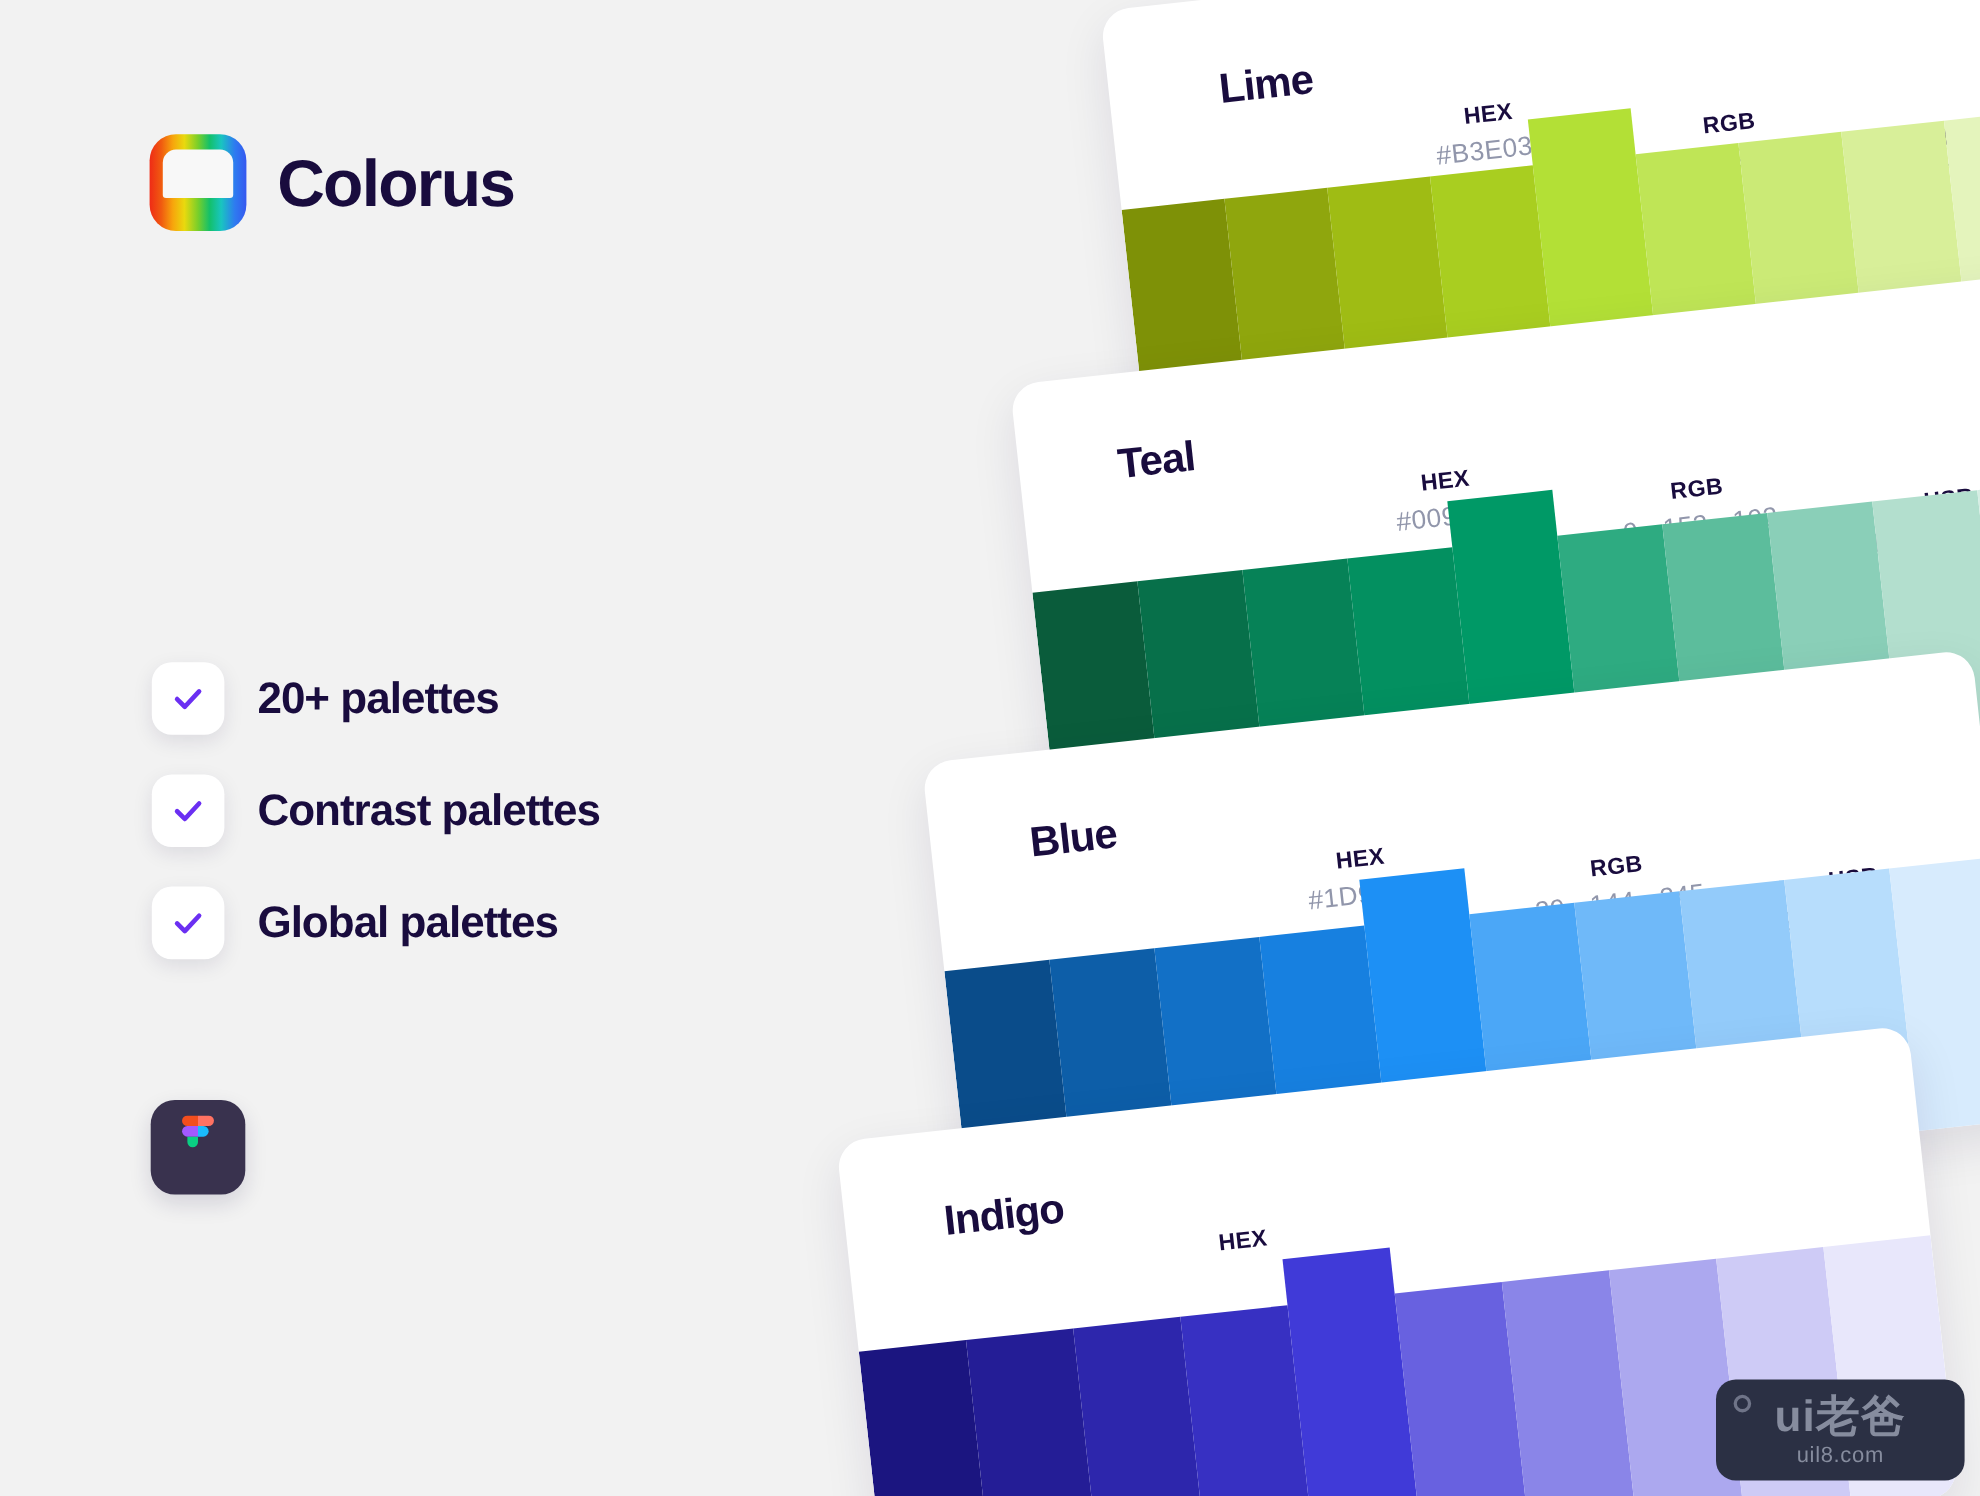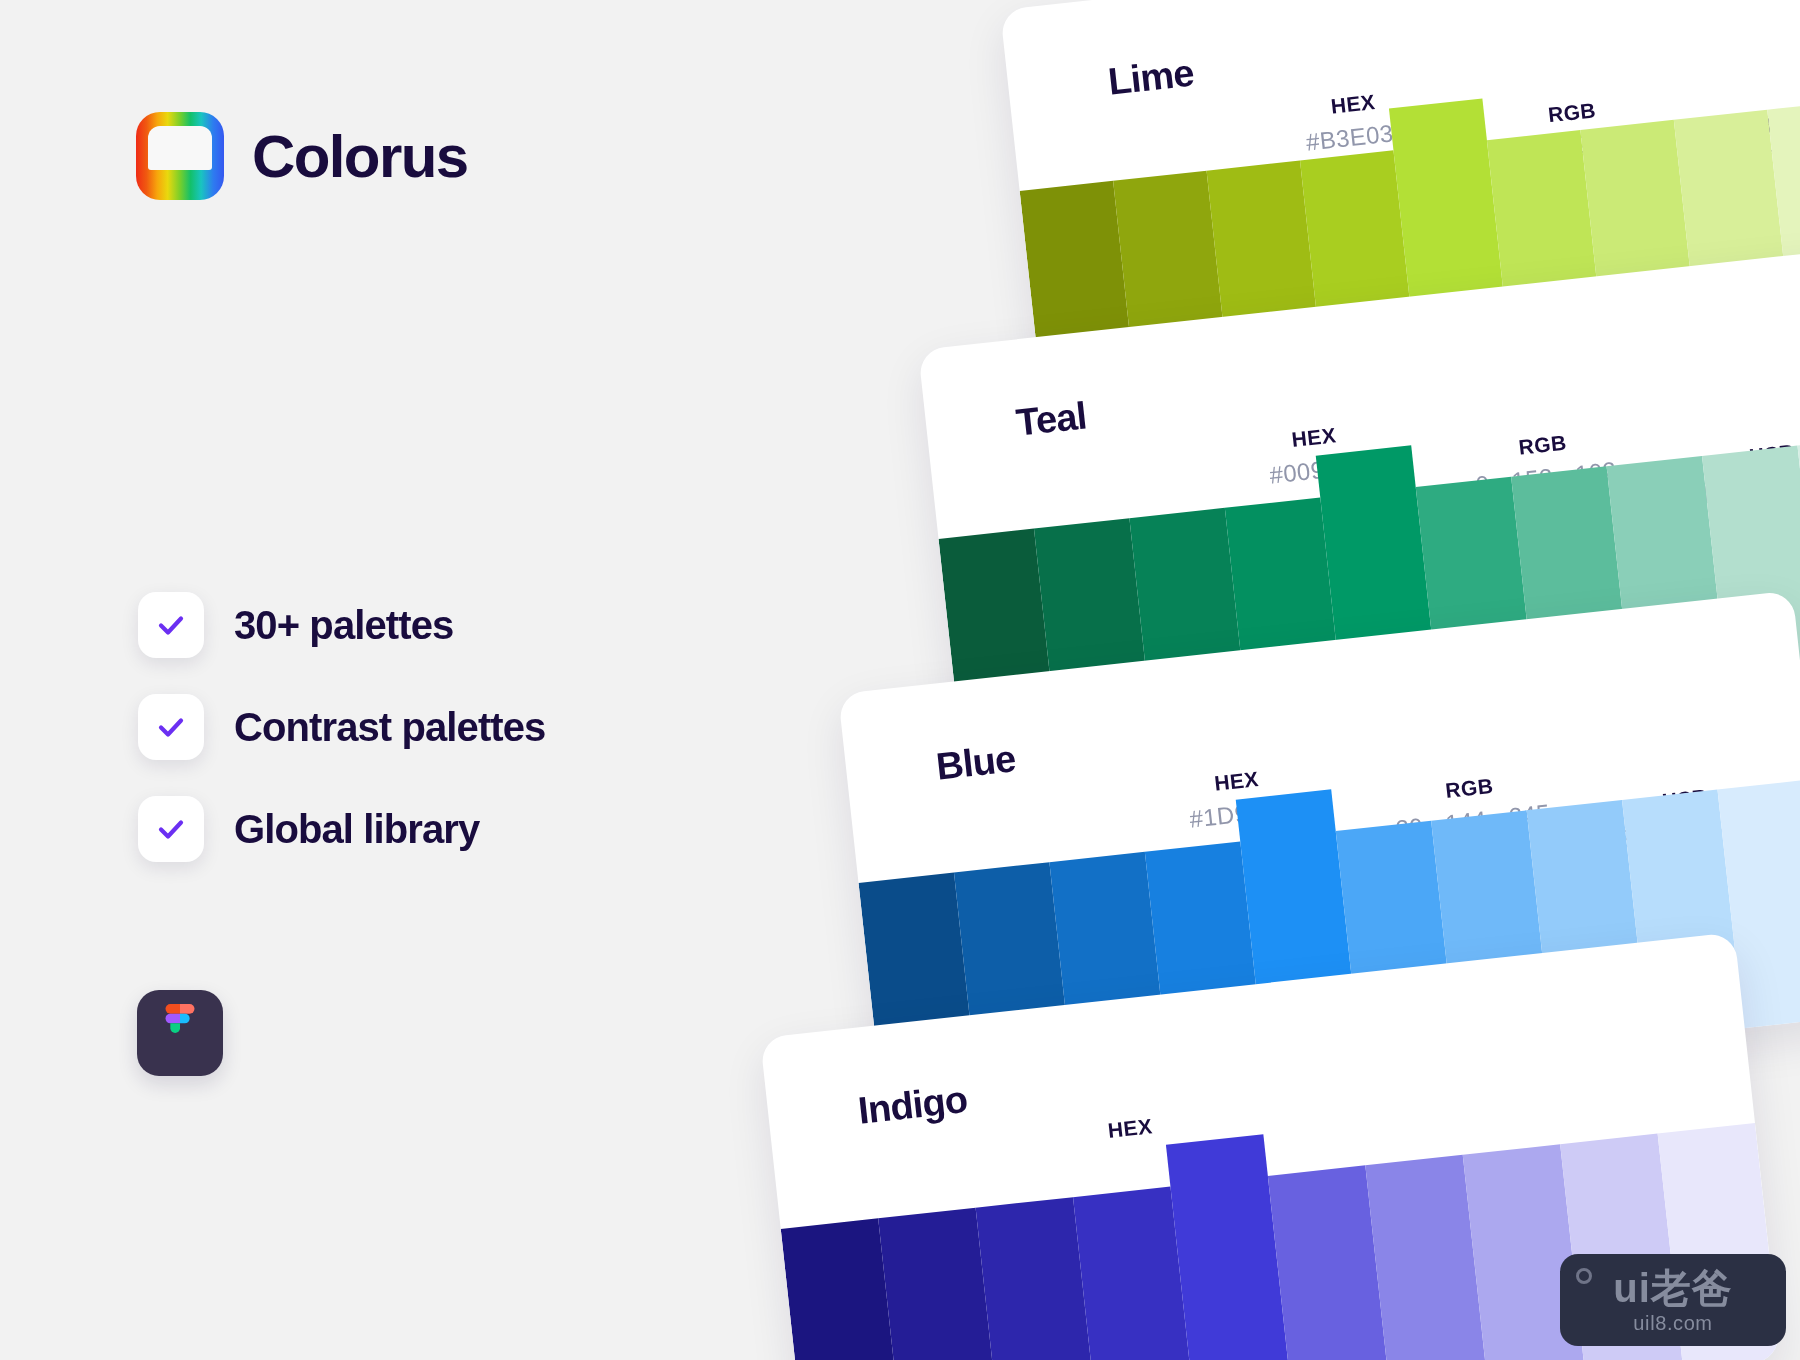--- a/index.html
+++ b/index.html
@@ -7,21 +7,21 @@
   body {
     background:#f2f2f2;
     font-family:"Liberation Sans", sans-serif;
     overflow:hidden;
     position:relative;
   }
 
   
   .left-col {
     position:absolute;
-    left:136px; top:4px;
+    left:136px; top:14px;
     width:820px; height:1248px;
     z-index:30;
   }
 
   .brand-row {
     position:absolute; left:0; top:108px;
     display:flex; align-items:center; gap:28px;
   }
   .brand-mark {
     width:88px; height:88px; border-radius:24px;
@@ -337,37 +337,37 @@
   </div>
 
 
   <div class="feature-list">
     <div class="feature-row">
       <span class="check-box">
         <svg width="36" height="36" viewBox="0 0 36 36" aria-hidden="true">
           <path d="M8 18.5 L15 25.5 L28 11.5" fill="none" stroke="#6B2FF2" stroke-width="4.2" stroke-linecap="round" stroke-linejoin="round"></path>
         </svg>
       </span>
-      <span class="feature-text">30+ palettes</span>
+      <span class="feature-text">20+ palettes</span>
     </div>
     <div class="feature-row">
       <span class="check-box">
         <svg width="36" height="36" viewBox="0 0 36 36" aria-hidden="true">
           <path d="M8 18.5 L15 25.5 L28 11.5" fill="none" stroke="#6B2FF2" stroke-width="4.2" stroke-linecap="round" stroke-linejoin="round"></path>
         </svg>
       </span>
       <span class="feature-text">Contrast palettes</span>
     </div>
     <div class="feature-row">
       <span class="check-box">
         <svg width="36" height="36" viewBox="0 0 36 36" aria-hidden="true">
           <path d="M8 18.5 L15 25.5 L28 11.5" fill="none" stroke="#6B2FF2" stroke-width="4.2" stroke-linecap="round" stroke-linejoin="round"></path>
         </svg>
       </span>
-      <span class="feature-text">Global library</span>
+      <span class="feature-text">Global palettes</span>
     </div>
   </div>
 
   <div class="figma-badge">
     <svg width="40" height="58" viewBox="0 0 24 36" aria-hidden="true">
       <path d="M6 0h6v6H6a3 3 0 0 1 0-6z" fill="#F24E1E"></path>
       <path d="M12 0h6a3 3 0 0 1 0 6h-6V0z" fill="#FF7262"></path>
       <path d="M6 6h6v6H6a3 3 0 0 1 0-6z" fill="#A259FF"></path>
       <path d="M12 6h3a3 3 0 1 1 0 6h-3V6z" fill="#1ABCFE"></path>
       <path d="M6 12h6v3a3 3 0 1 1-6 0v-3z" fill="#0ACF83"></path>

